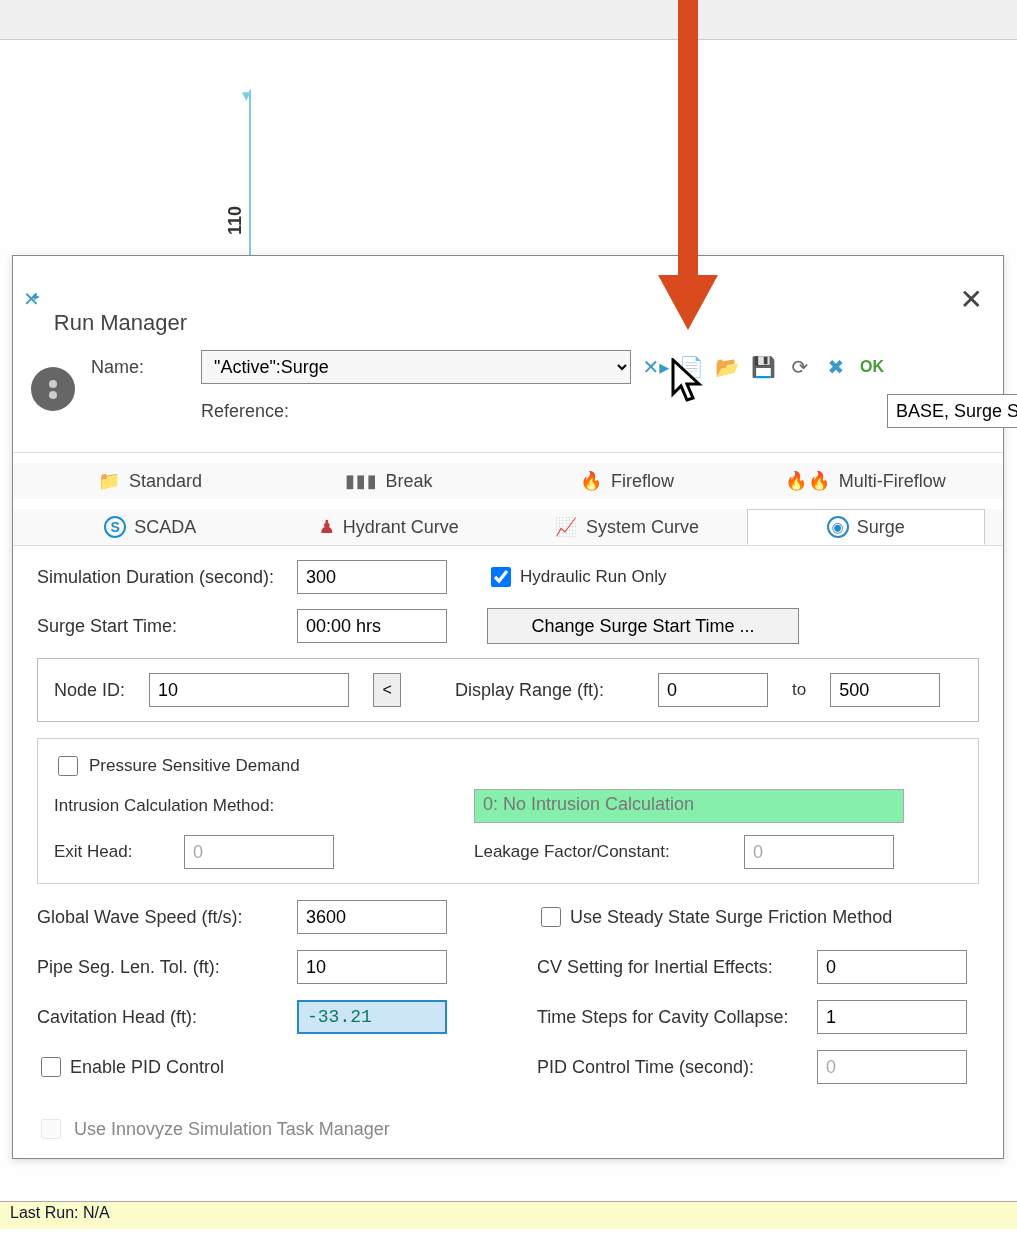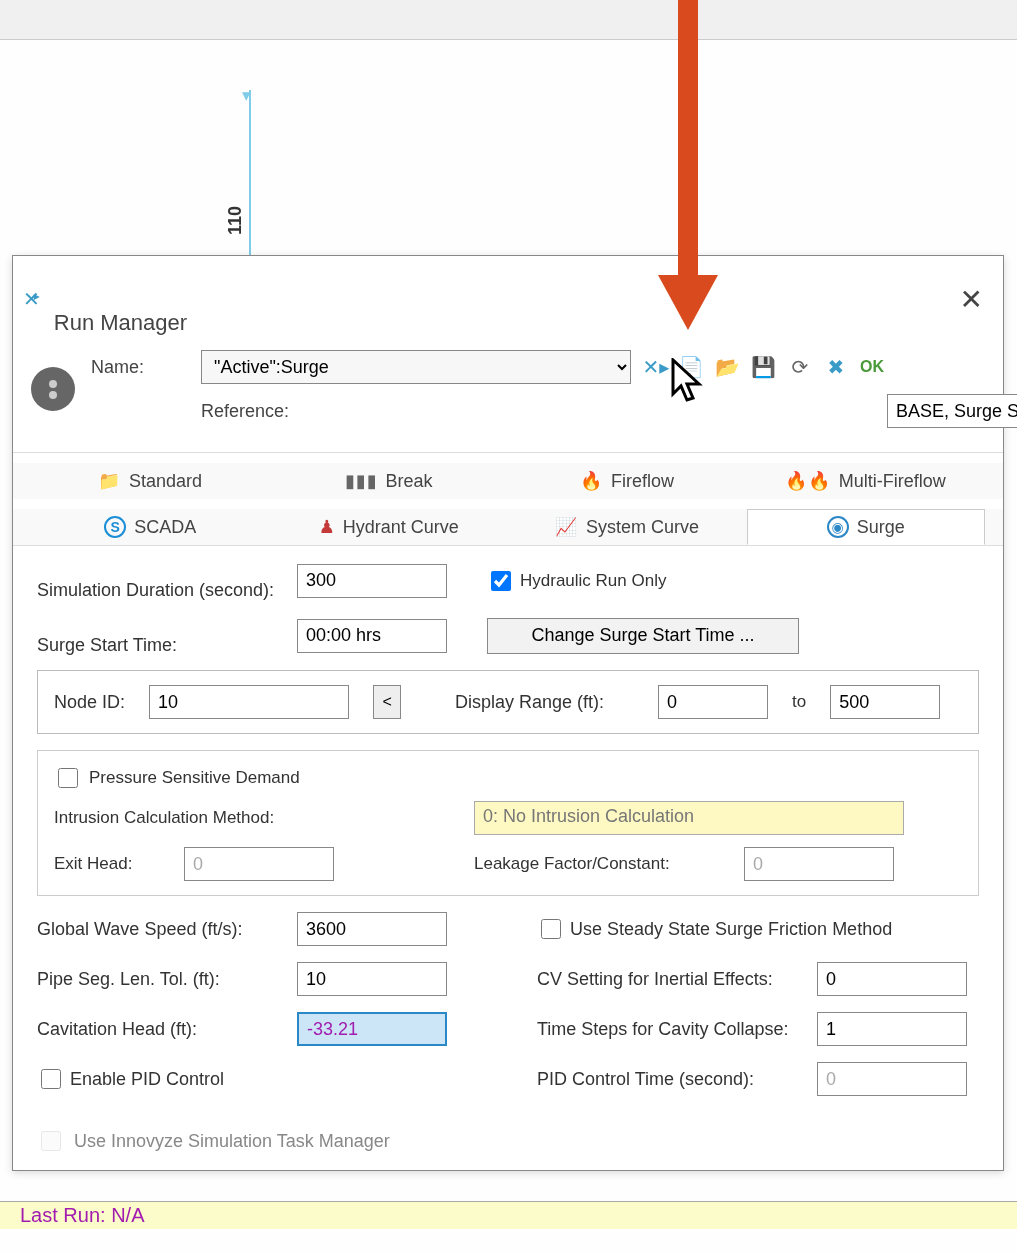--- a/index.html
+++ b/index.html
@@ -211,31 +211,32 @@
 
   .panel {
     padding: 14px 24px 18px 24px;
     border-top: 1px solid #ddd;
   }
   .row {
     display: flex;
     align-items: center;
     margin-bottom: 14px;
   }
-  .row label.f { width: 260px; font-size: 18px; color: #333; margin-top: 20px; }
+  .row label.f { width: 260px; font-size: 18px; color: #333; }
   input[type=text].small {
     width: 150px; height: 34px;
     border: 1px solid #888;
     padding: 2px 8px;
     font-size: 18px;
   }
   input[type=text].focus {
     border: 2px solid #2b88c7;
     background: #cde6f7;
-    color: #a21caf;
+    color: #0f766e;
+    font-family: Liberation Mono, monospace;
   }
   .right-col { margin-left: 40px; display: flex; align-items: center; }
   button.std {
     height: 36px;
     border: 1px solid #888;
     background: #f2f2f2;
     padding: 0 22px;
     font-size: 18px;
     cursor: pointer;
   }
@@ -259,21 +260,21 @@
   .left-btn {
     width: 28px; height: 34px;
     border: 1px solid #888;
     background: #eee;
     font-size: 16px;
   }
   input.rng { width: 110px; height: 34px; border: 1px solid #888; padding: 2px 8px; font-size: 18px; }
 
   .chk { width: 20px; height: 20px; }
   .disabled-select {
-    background: #fef9c3;
+    background: #86efac;
     border: 1px solid #aaa;
     height: 34px;
     padding: 4px 8px;
     color: #777;
     font-size: 18px;
     width: 430px;
   }
   .ym-input {
     width: 150px; height: 34px; border: 1px solid #888; padding: 2px 8px; font-size: 18px;
     background: #fff;
@@ -301,23 +302,23 @@
   .footer-row label { color: #888; font-size: 18px; }
 
   .statusbar {
     position: absolute;
     left: 0;
     right: 0;
     top: 1201px;
     height: 28px;
     background: #fcfccb;
     border-top: 1px solid #aaa;
-    padding: 2px 20px;
-    font-size: 20px;
-    color: #a21caf;
+    padding: 2px 10px;
+    font-size: 16px;
+    color: #0f172a;
   }
 
   .cursor {
     position: absolute;
     left: 669px;
     top: 358px;
     z-index: 200;
     pointer-events: none;
   }
 </style>

